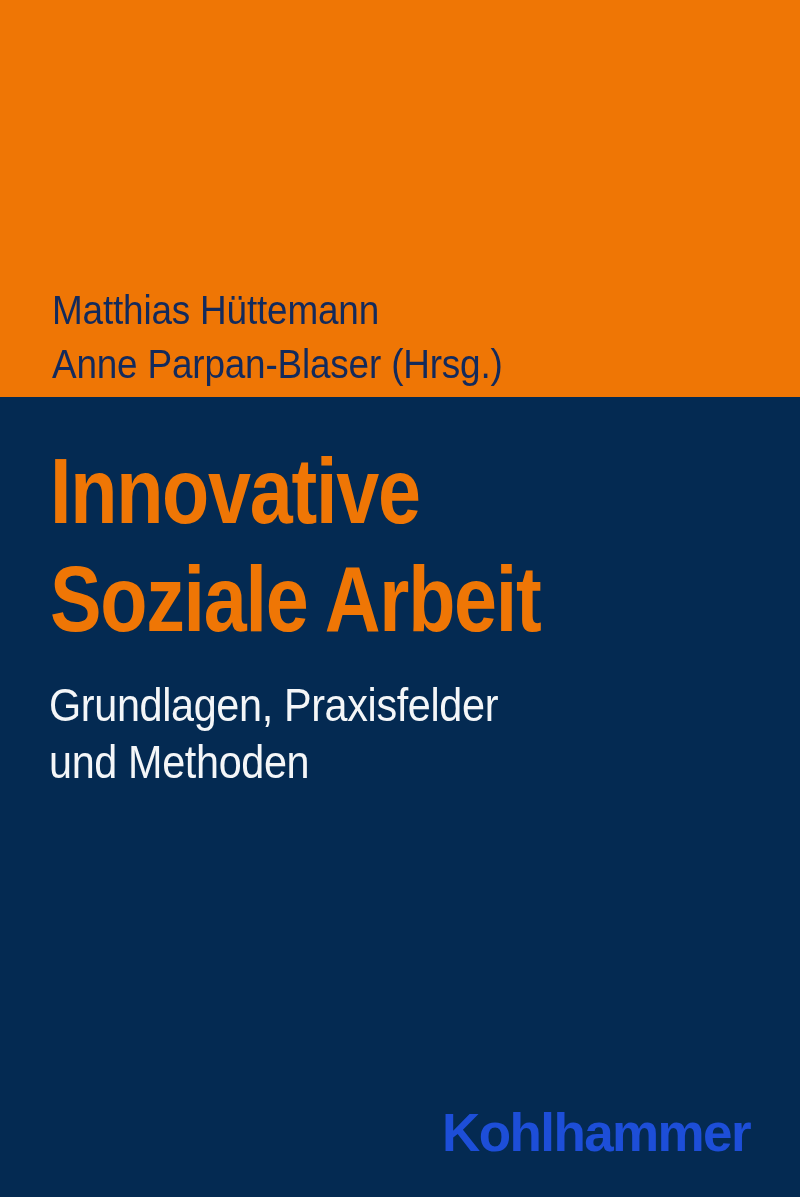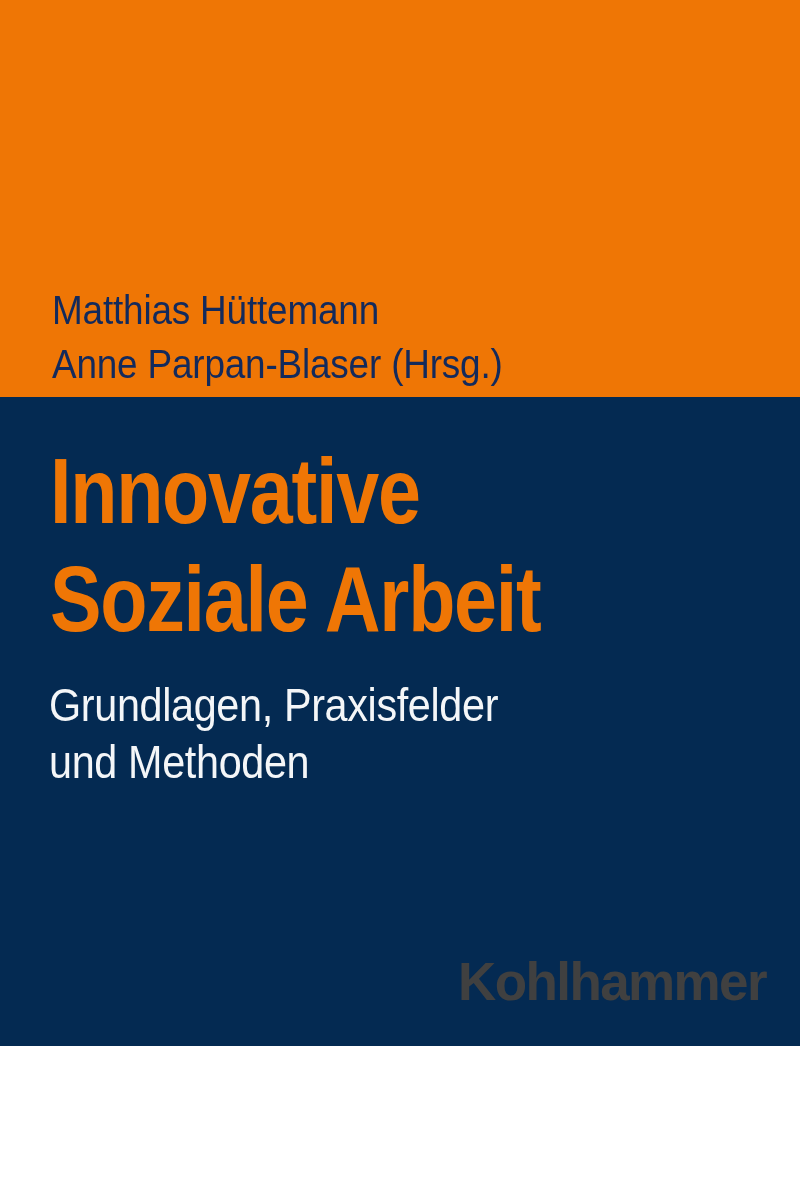--- a/index.html
+++ b/index.html
@@ -3,21 +3,21 @@
 <meta charset="utf-8">
 <style>
   html, body {
     margin: 0;
     padding: 0;
     background: #ffffff;
   }
   #cover {
     position: relative;
     width: 800px;
-    height: 1046px;
+    height: 1197px;
     overflow: hidden;
     font-family: "Liberation Sans", sans-serif;
     -webkit-font-smoothing: antialiased;
   }
   
   .panel-top {
     position: absolute;
     left: 0;
     top: 0;
     width: 800px;
@@ -76,23 +76,23 @@
     font-weight: 400;
     letter-spacing: -0.4px;
     transform: scaleX(0.88);
     transform-origin: left top;
     white-space: nowrap;
   }
   .subtitle-line { display: block; }
   
   .publisher {
     position: absolute;
-    right: 34px;
+    right: 50px;
     bottom: 36px;
-    color: #404040;
+    color: #1d4ed8;
     font-size: 53px;
     line-height: 56px;
     font-weight: 700;
     letter-spacing: -1.6px;
     white-space: nowrap;
   }
 </style>
 </head>
 <body>
 

